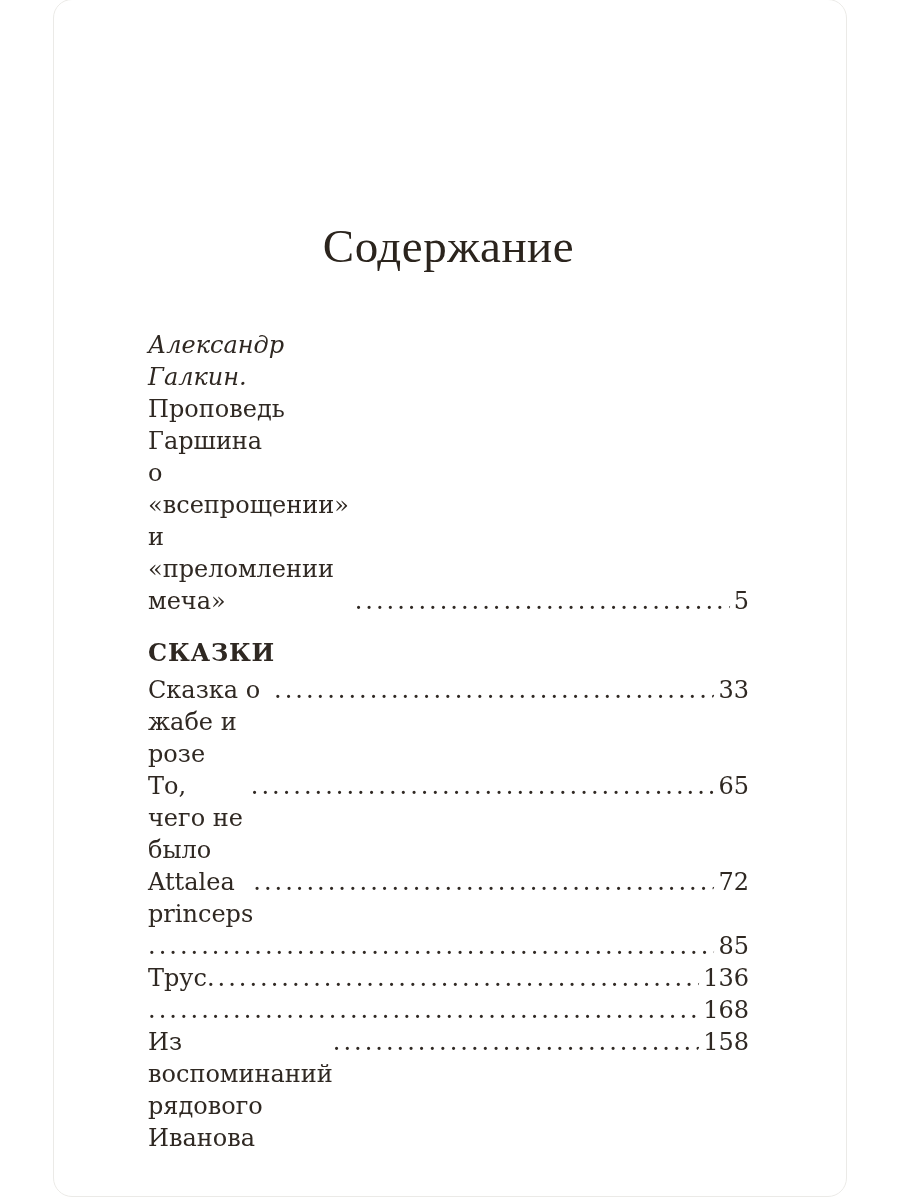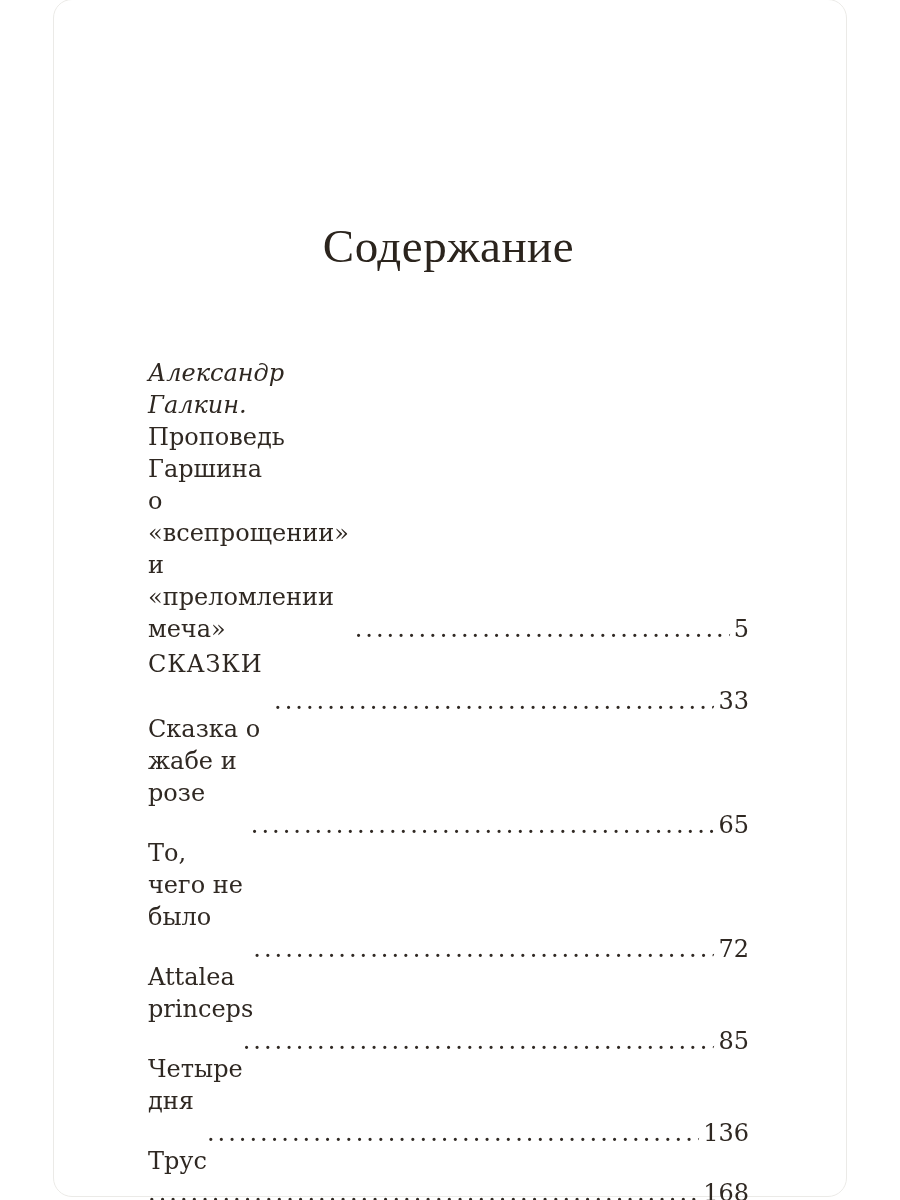--- a/index.html
+++ b/index.html
@@ -34,39 +34,39 @@
     margin: 220px 0 56px 0;
     color: #2b241d;
   }
   .toc { font-size: 24px; }
   .toc-row {
     display: flex;
     align-items: flex-start;
     line-height: 32px;
   }
   .toc-row.multiline { align-items: flex-end; }
-  .toc-label { white-space: pre-line; flex: 0 1 auto; margin-top: 28px; }
+  .toc-label { white-space: pre-line; flex: 0 1 auto; }
   .toc-label .it { font-style: italic; }
   .toc-leader {
     flex: 1 1 auto;
     min-width: 14px;
     overflow: hidden;
     white-space: nowrap;
     letter-spacing: 3px;
   }
   .toc-page {
     flex: 0 0 auto;
     padding-left: 3px;
   }
   .section-heading {
     font-size: 24px;
-    font-weight: normal;
+    font-weight: bold;
     line-height: 32px;
     letter-spacing: 0.8px;
-    margin: 3px 0 5px 0;
+    margin: 20px 0 5px 0;
   }
 </style>
 </head>
 <body>
 
 <div class="book-page">
   <div class="content">
 
     <h1 class="doc-title">Содержание</h1>
 
@@ -92,21 +92,20 @@
         <span class="toc-page">65</span>
       </div>
       <div class="toc-row">
         <span class="toc-label">Attalea princeps </span>
         <span class="toc-leader">..........................................................................................</span>
         <span class="toc-page">72</span>
       </div>
 
 
       <div class="toc-row">
-        <span class="toc-label">Четыре дня </span>
         <span class="toc-leader">..........................................................................................</span>
         <span class="toc-page">85</span>
       </div>
       <div class="toc-row">
         <span class="toc-label">Трус </span>
         <span class="toc-leader">..........................................................................................</span>
         <span class="toc-page">136</span>
       </div>
       <div class="toc-row">
         <span class="toc-leader">..........................................................................................</span>

